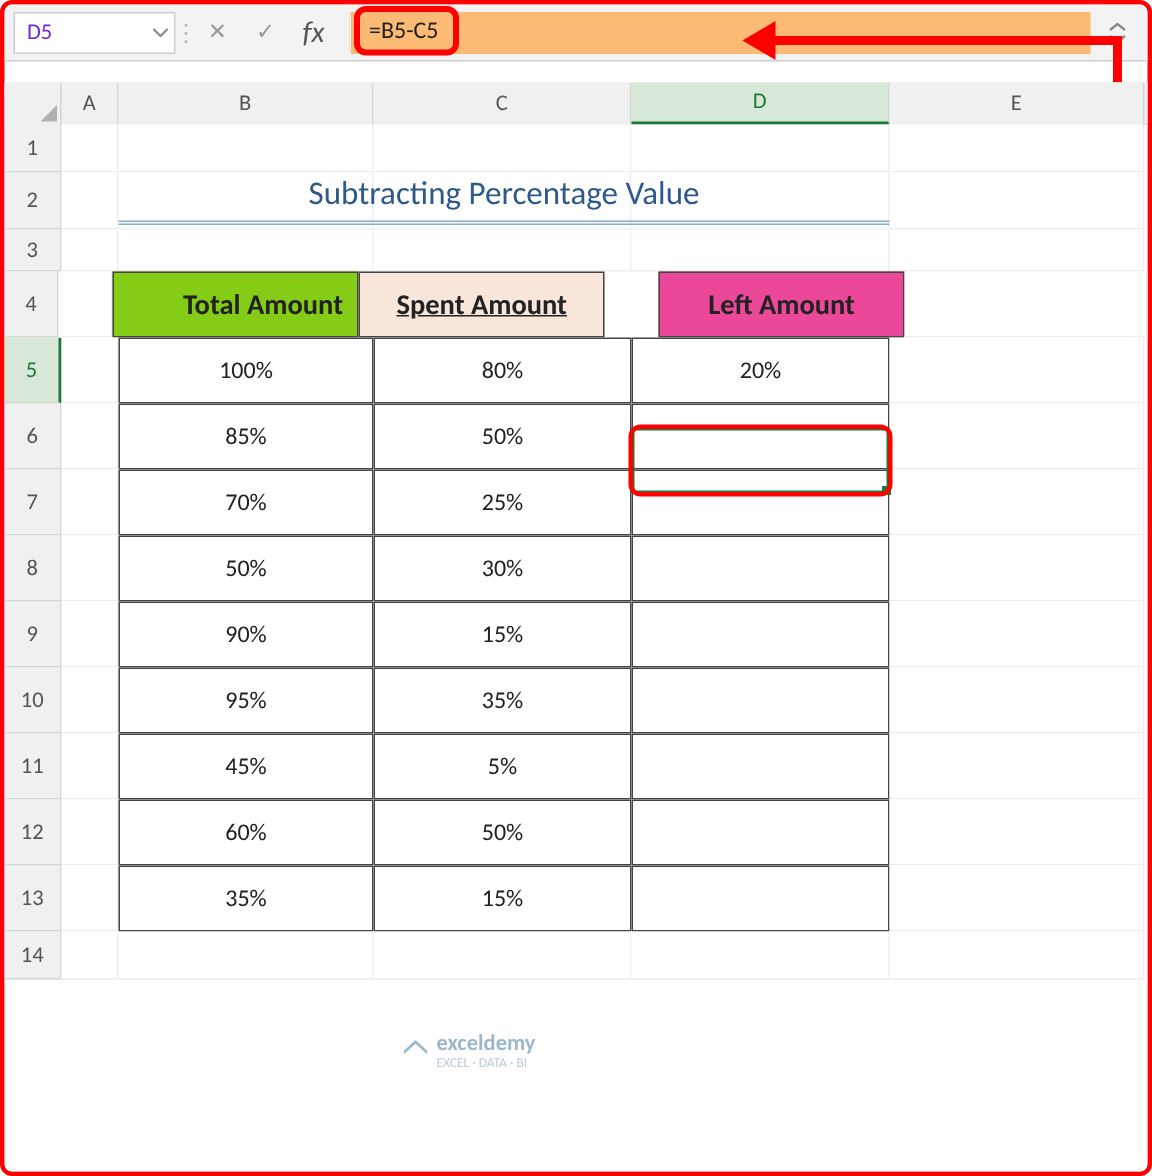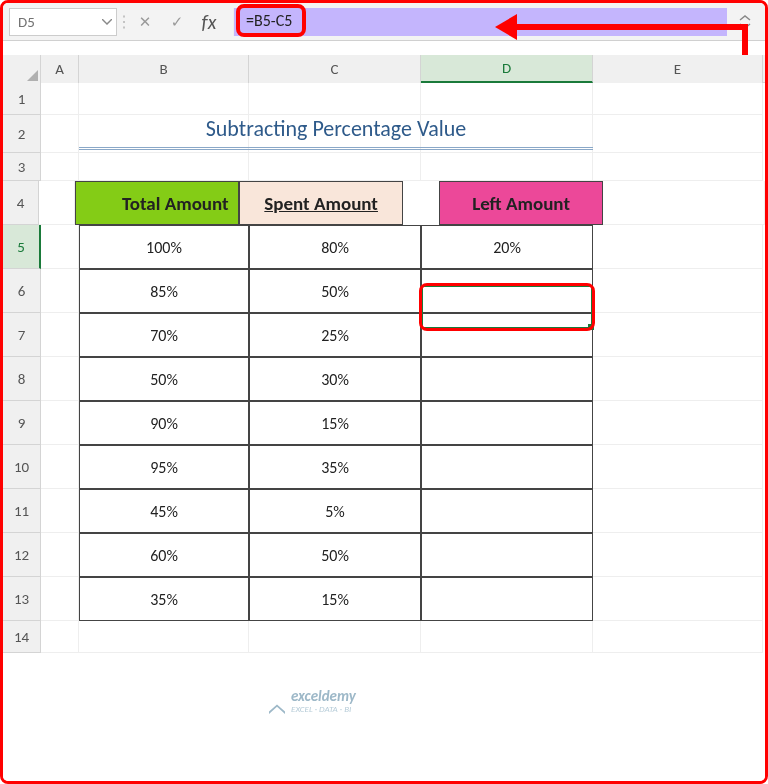--- a/index.html
+++ b/index.html
@@ -24,21 +24,21 @@
 }
 .namebox {
   width: 108px;
   height: 28px;
   background: #fff;
   border: 1px solid #ccc;
   display: flex;
   align-items: center;
   padding: 0 8px;
   font-size: 15px;
-  color: #737373;
+  color: #6d28d9;
   position: relative;
 }
 .namebox-dd {
   position: absolute;
   right: 2px;
   width: 14px;
   height: 24px;
   display: flex;
   align-items: center;
   justify-content: center;
@@ -63,21 +63,21 @@
 }
 .fb-btn.fx {
   font-style: italic;
   font-size: 20px;
   color: #555;
   margin-right: 6px;
 }
 .formula-input {
   flex: 1;
   height: 28px;
-  background: #c4b5fd;
+  background: #fdba74;
   border-left: 1px solid #eee;
   display: flex;
   align-items: center;
   padding: 0 8px;
   font-size: 16px;
   color: #222;
   position: relative;
 }
 .formula-highlight {
   position: absolute;
@@ -261,27 +261,26 @@
   right: -3px;
   bottom: -3px;
   width: 6px; height: 6px;
   background: #1a7a3a;
 }
 .watermark {
   position: absolute;
   left: 266px;
   top: 632px;
   display: flex;
-  align-items: flex-end;
+  align-items: flex-start;
   gap: 6px;
   color: #9db8c8;
   font-size: 15px;
   font-weight: 600;
   z-index: 2;
-  font-style: italic;
 }
 .watermark .logo {
   width: 16px; height: 16px;
   background: #9db8c8;
   clip-path: polygon(0 100%, 50% 55%, 100% 100%, 100% 85%, 50% 40%, 0 85%);
 }
 .watermark small { font-size: 9px; font-weight: 400; display: block; color: #b8cdd9; margin-top:-2px;}
 </style>
 </head>
 <body>

